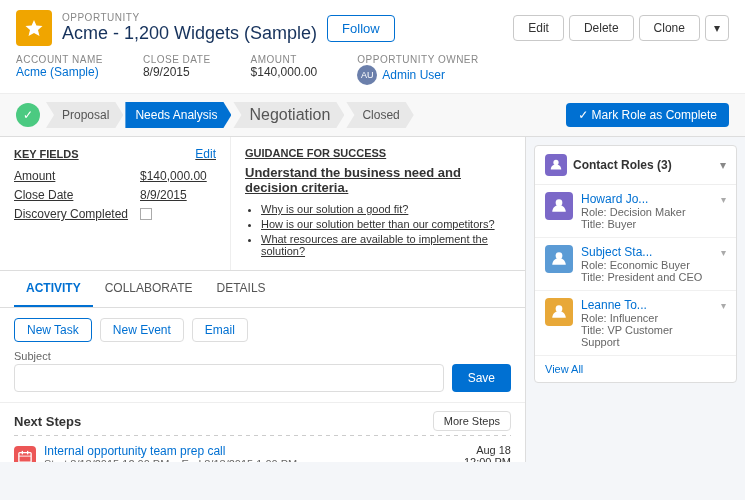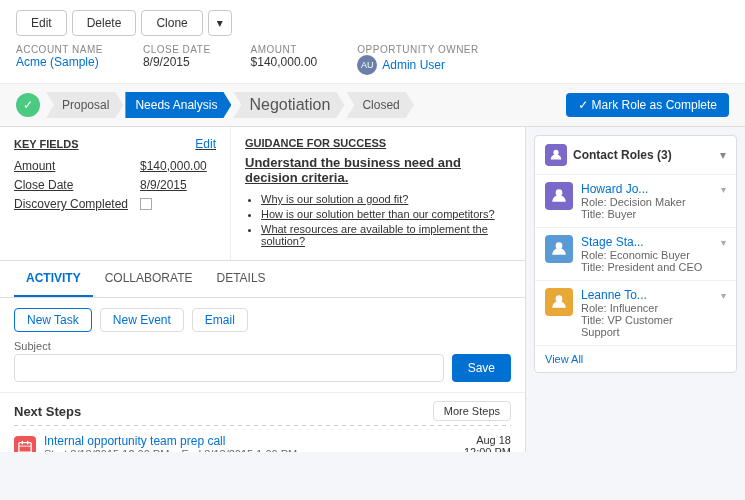--- a/index.html
+++ b/index.html
@@ -4,20 +4,32 @@
   <style>
     * { box-sizing: border-box; margin: 0; padding: 0; }
     body { font-family: 'Salesforce Sans', Arial, sans-serif; font-size: 12px; background: #f4f6f9; color: #333; width: 745px; height: 500px; overflow: hidden; }
   </style>
 </head>
 <body>
 
 <div style="background:#fff; border-bottom:1px solid #ddd;">
 
   <div style="display:flex; align-items:center; justify-content:space-between; padding:10px 16px 8px 16px;">
+    <div style="display:flex; align-items:center; gap:10px;">
+      <div style="width:36px;height:36px;background:#f0a500;border-radius:4px;display:flex;align-items:center;justify-content:center;">
+        <svg viewBox="0 0 20 20" width="20" height="20" fill="#fff">
+            <polygon points="10,2 12.4,7.5 18.5,8 14,12 15.5,18 10,15 4.5,18 6,12 1.5,8 7.6,7.5"></polygon>
+          </svg>
+      </div>
+      <div>
+        <div style="font-size:10px;color:#888;text-transform:uppercase;letter-spacing:0.5px;">OPPORTUNITY</div>
+        <div style="font-size:18px;font-weight:300;color:#16325c;">Acme - 1,200 Widgets (Sample)</div>
+      </div>
+      <button style="border:1px solid #0070d2;color:#0070d2;background:#fff;padding:5px 14px;border-radius:4px;font-size:13px;cursor:pointer;display:flex;align-items:center;gap:4px;">Follow</button>
+    </div>
     <div style="display:flex;align-items:center;gap:5px;">
       <button style="background:#fff;border:1px solid #c9c9c9;color:#333;padding:5px 14px;border-radius:4px;font-size:12px;cursor:pointer;">Edit</button>
       <button style="background:#fff;border:1px solid #c9c9c9;color:#333;padding:5px 14px;border-radius:4px;font-size:12px;cursor:pointer;">Delete</button>
       <button style="background:#fff;border:1px solid #c9c9c9;color:#333;padding:5px 14px;border-radius:4px;font-size:12px;cursor:pointer;">Clone</button>
       <button style="background:#fff;border:1px solid #c9c9c9;color:#333;padding:5px 8px;border-radius:4px;font-size:12px;cursor:pointer;">▾</button>
     </div>
   </div>
 
   <div style="display:flex;gap:40px;padding:0 16px 8px 16px;">
     <div>
@@ -174,21 +186,21 @@
       </div>
 
       <div style="padding:7px 10px;border-bottom:1px solid #f0f0f0;display:flex;align-items:flex-start;gap:8px;">
         <div style="width:28px;height:28px;background:#5b9bd5;border-radius:4px;display:flex;align-items:center;justify-content:center;flex-shrink:0;">
           <svg viewBox="0 0 16 16" width="18" height="18" fill="#fff">
               <circle cx="8" cy="5" r="3"></circle>
               <path d="M2 13c0-3.3 2.7-6 6-6s6 2.7 6 6"></path>
             </svg>
         </div>
         <div style="flex:1;">
-          <div style="color:#0070d2;font-size:12px;cursor:pointer;">Stage Sta...</div>
+          <div style="color:#0070d2;font-size:12px;cursor:pointer;">Subject Sta...</div>
           <div style="font-size:11px;color:#666;">Role: <span>Economic Buyer</span></div>
           <div style="font-size:11px;color:#666;">Title: <span>President and CEO</span></div>
         </div>
         <span style="color:#aaa;font-size:10px;cursor:pointer;margin-top:2px;">▾</span>
       </div>
 
       <div style="padding:7px 10px;border-bottom:1px solid #f0f0f0;display:flex;align-items:flex-start;gap:8px;">
         <div style="width:28px;height:28px;background:#e8a838;border-radius:4px;display:flex;align-items:center;justify-content:center;flex-shrink:0;">
           <svg viewBox="0 0 16 16" width="18" height="18" fill="#fff">
               <circle cx="8" cy="5" r="3"></circle>

